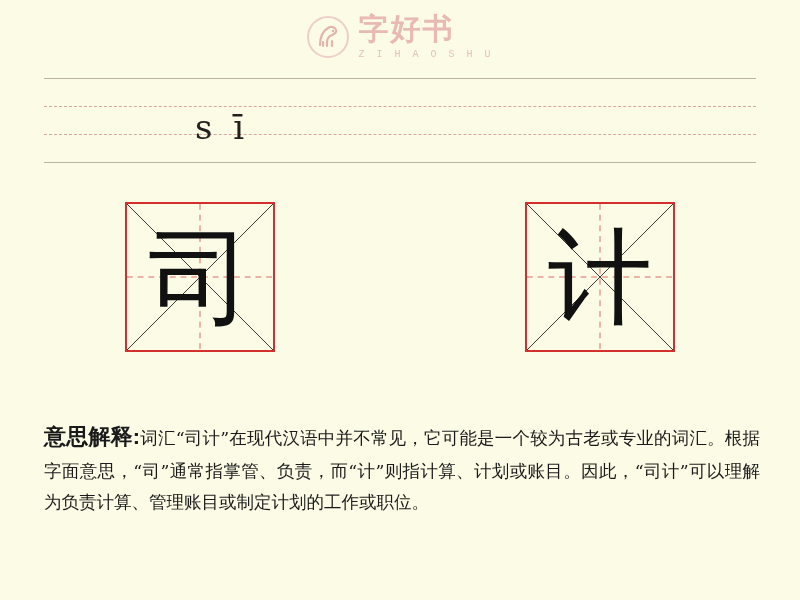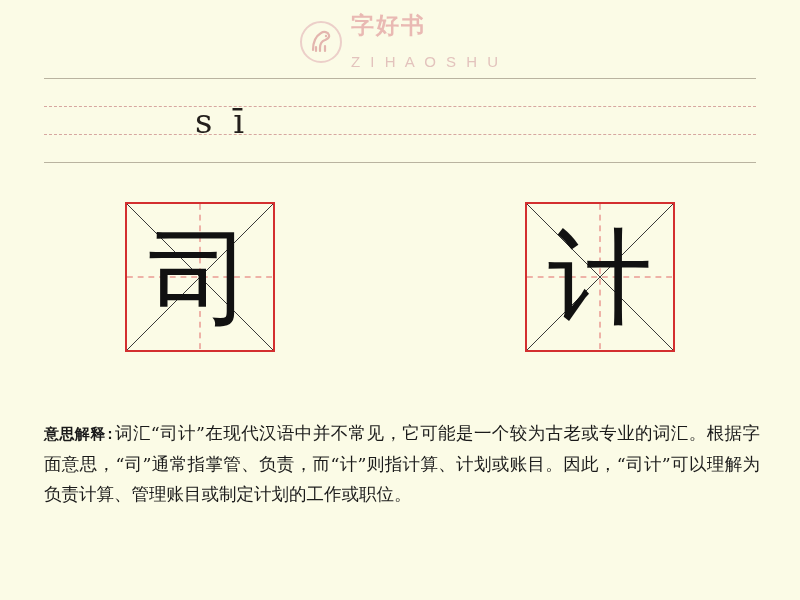--- a/index.html
+++ b/index.html
@@ -38,32 +38,32 @@
     flex: none;
   }
   .logo-mark svg { display: block; }
   .logo-text-wrap {
     display: flex;
     flex-direction: column;
     align-items: flex-start;
     line-height: 1;
   }
   .logo-title {
-    font-size: 23px;
+    font-size: 30px;
     color: #e9b9b3;
     letter-spacing: 2px;
     font-family: "DejaVu Sans", sans-serif;
     font-weight: bold;
   }
   .logo-sub {
-    font-size: 15px;
+    font-size: 10px;
     color: #e3c3bd;
     letter-spacing: 3px;
-    margin-top: 17px;
-    font-family: Liberation Sans, sans-serif;
+    margin-top: 6px;
+    font-family: Liberation Mono, monospace;
   }
 
   
   .staff {
     position: absolute;
     top: 78px;
     left: 44px;
     width: 712px;
     height: 84px;
   }
@@ -77,21 +77,21 @@
   .staff .line.dashed {
     border-top: 1px dashed #d6a7a0;
   }
   .staff .l1 { top: 0; }
   .staff .l2 { top: 28px; }
   .staff .l3 { top: 56px; }
   .staff .l4 { top: 84px; }
 
   .pinyin-row {
     position: absolute;
-    top: 82px;
+    top: 88px;
     left: 44px;
     width: 712px;
     height: 84px;
     display: flex;
     text-align: center;
   }
   .pinyin-cell {
     width: 50%;
     display: flex;
     align-items: center;
@@ -159,22 +159,22 @@
     left: 44px;
     width: 716px;
     font-family: "DejaVu Serif", serif;
     font-size: 17.5px;
     line-height: 1.75;
     color: #1a1a1a;
     text-align: justify;
   }
   .explain .label {
     font-weight: bold;
-    font-family: Liberation Mono, monospace;
-    font-size: 15px;
+    font-family: Liberation Sans, sans-serif;
+    font-size: 22px;
     margin-top: 14px;
   }
 </style>
 </head>
 <body>
 
 <div class="page">
 
   <div class="logo-row">
     <span class="logo-mark">

